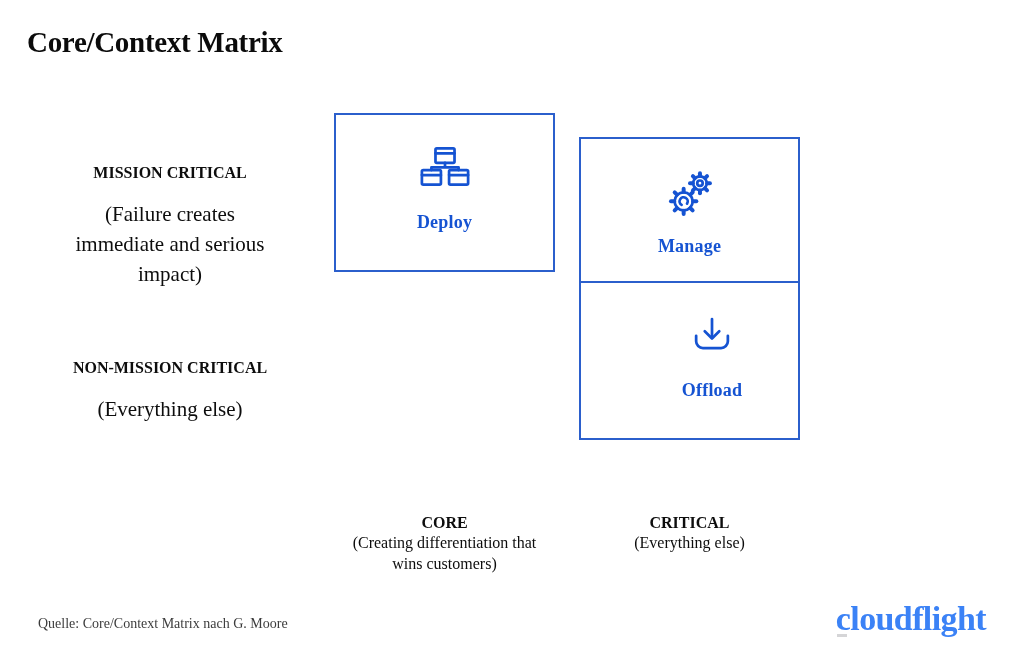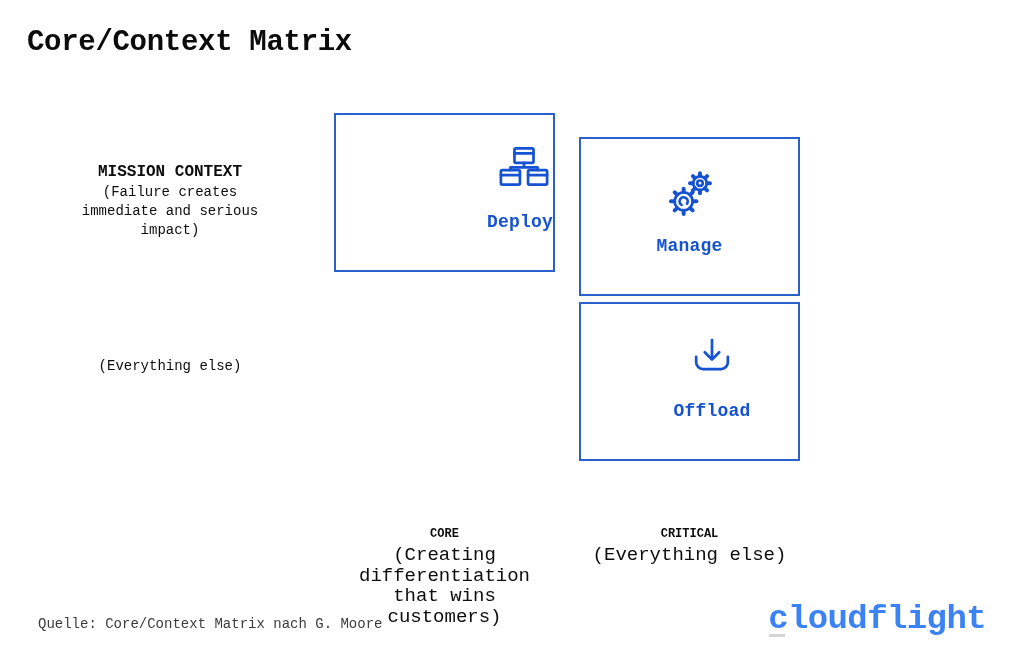--- a/index.html
+++ b/index.html
@@ -1,72 +1,73 @@
 <!DOCTYPE html>
 <html><head>
 <meta charset="utf-8">
 <style>
   html,body{margin:0;padding:0;background:#ffffff;}
   .canvas{
     position:relative;width:1024px;height:669px;background:#ffffff;overflow:hidden;
-    font-family:Liberation Mono, monospace;color:#0d0d0d;
+    font-family:Liberation Serif, serif;color:#0d0d0d;
   }
   .page-title{
     position:absolute;left:27px;top:26px;font-size:29px;font-weight:bold;
     letter-spacing:-0.3px;color:#0b0b0b;
   }
   
   .row-label{position:absolute;left:35px;width:270px;text-align:center;}
   .row-label .lbl-bold{font-size:16px;font-weight:bold;line-height:21px;}
-  .row-label .lbl-sub{font-size:14px;line-height:19px;max-width:218px;margin:0 auto;}
+  .row-label .lbl-sub{font-size:21px;line-height:30px;max-width:218px;margin:16px auto;}
   .row-label.r1{top:162px;}
   .row-label.r2{top:357px;}
   
   .quad{
     position:absolute;width:221px;height:159px;border:2px solid #2b5fcc;
     box-sizing:border-box;background:#ffffff;
     display:flex;flex-direction:column;align-items:center;padding-top:27px;
   }
-  .quad.q1{left:334px;top:113px;align-items:flex-end;}
+  .quad.q1{left:334px;top:113px;}
   .quad.q2{left:579px;top:113px;margin-top:24px;}
   .quad.q3{left:334px;top:297px;}
-  .quad.q4{left:579px;top:302px;padding-left:45px;}
+  .quad.q4{left:579px;top:281px;padding-left:45px;}
   .quad svg{width:58px;height:58px;display:block;}
   .quad .quad-label{margin-top:12px;font-size:18px;font-weight:bold;color:#1553d2;letter-spacing:0.2px;}
   .icon-stroke{stroke:#1553d2;fill:none;stroke-width:3;stroke-linecap:round;stroke-linejoin:round;}
   .icon-stroke-thick{stroke:#1553d2;fill:none;stroke-width:4.4;stroke-linecap:round;stroke-linejoin:round;}
   
   .col-label{position:absolute;top:512px;width:221px;text-align:center;}
   .col-label.c1{left:334px;}
   .col-label.c2{left:579px;}
-  .col-label .lbl-bold{font-size:12px;font-weight:bold;line-height:21px;margin-top:12px;}
-  .col-label .lbl-sub{font-size:19px;line-height:20.5px;max-width:200px;margin:0 auto;}
+  .col-label .lbl-bold{font-size:16px;font-weight:bold;line-height:21px;}
+  .col-label .lbl-sub{font-size:16px;line-height:20.5px;max-width:200px;margin:0 auto;}
   
   .source-note{position:absolute;left:38px;top:616px;font-size:14px;color:#3c3c3c;}
   .brand-logo{
     position:absolute;right:38px;top:599px;font-size:34px;font-weight:bold;
     color:#3b82f6;letter-spacing:-0.6px;line-height:40px;
   }
   .logo-c{position:relative;display:inline-block;}
   .logo-c::after{
     content:"";position:absolute;left:1px;right:3px;bottom:2px;height:3.5px;background:#d5d5d7;
   }
 </style>
 </head>
 <body>
 
 <div class="canvas">
 
   <div class="page-title">Core/Context Matrix</div>
 
   <div class="row-label r1">
-    <div class="lbl-bold">MISSION CONTEXT</div>
+    <div class="lbl-bold">MISSION CRITICAL</div>
     <div class="lbl-sub">(Failure creates immediate and serious impact)</div>
   </div>
   <div class="row-label r2">
+    <div class="lbl-bold">NON-MISSION CRITICAL</div>
     <div class="lbl-sub">(Everything else)</div>
   </div>
 
   <div class="quad q1">
     <svg viewBox="0 0 64 64" aria-hidden="true">
       <g class="icon-stroke">
         <rect x="21.5" y="7" width="21" height="16" rx="1.5"></rect>
         <line x1="21.5" y1="12.5" x2="42.5" y2="12.5"></line>
         <path d="M32 23 V28 M17 28 H47 M17 28 V31 M47 28 V31"></path>
         <rect x="6.5" y="31" width="21" height="16" rx="1.5"></rect>

